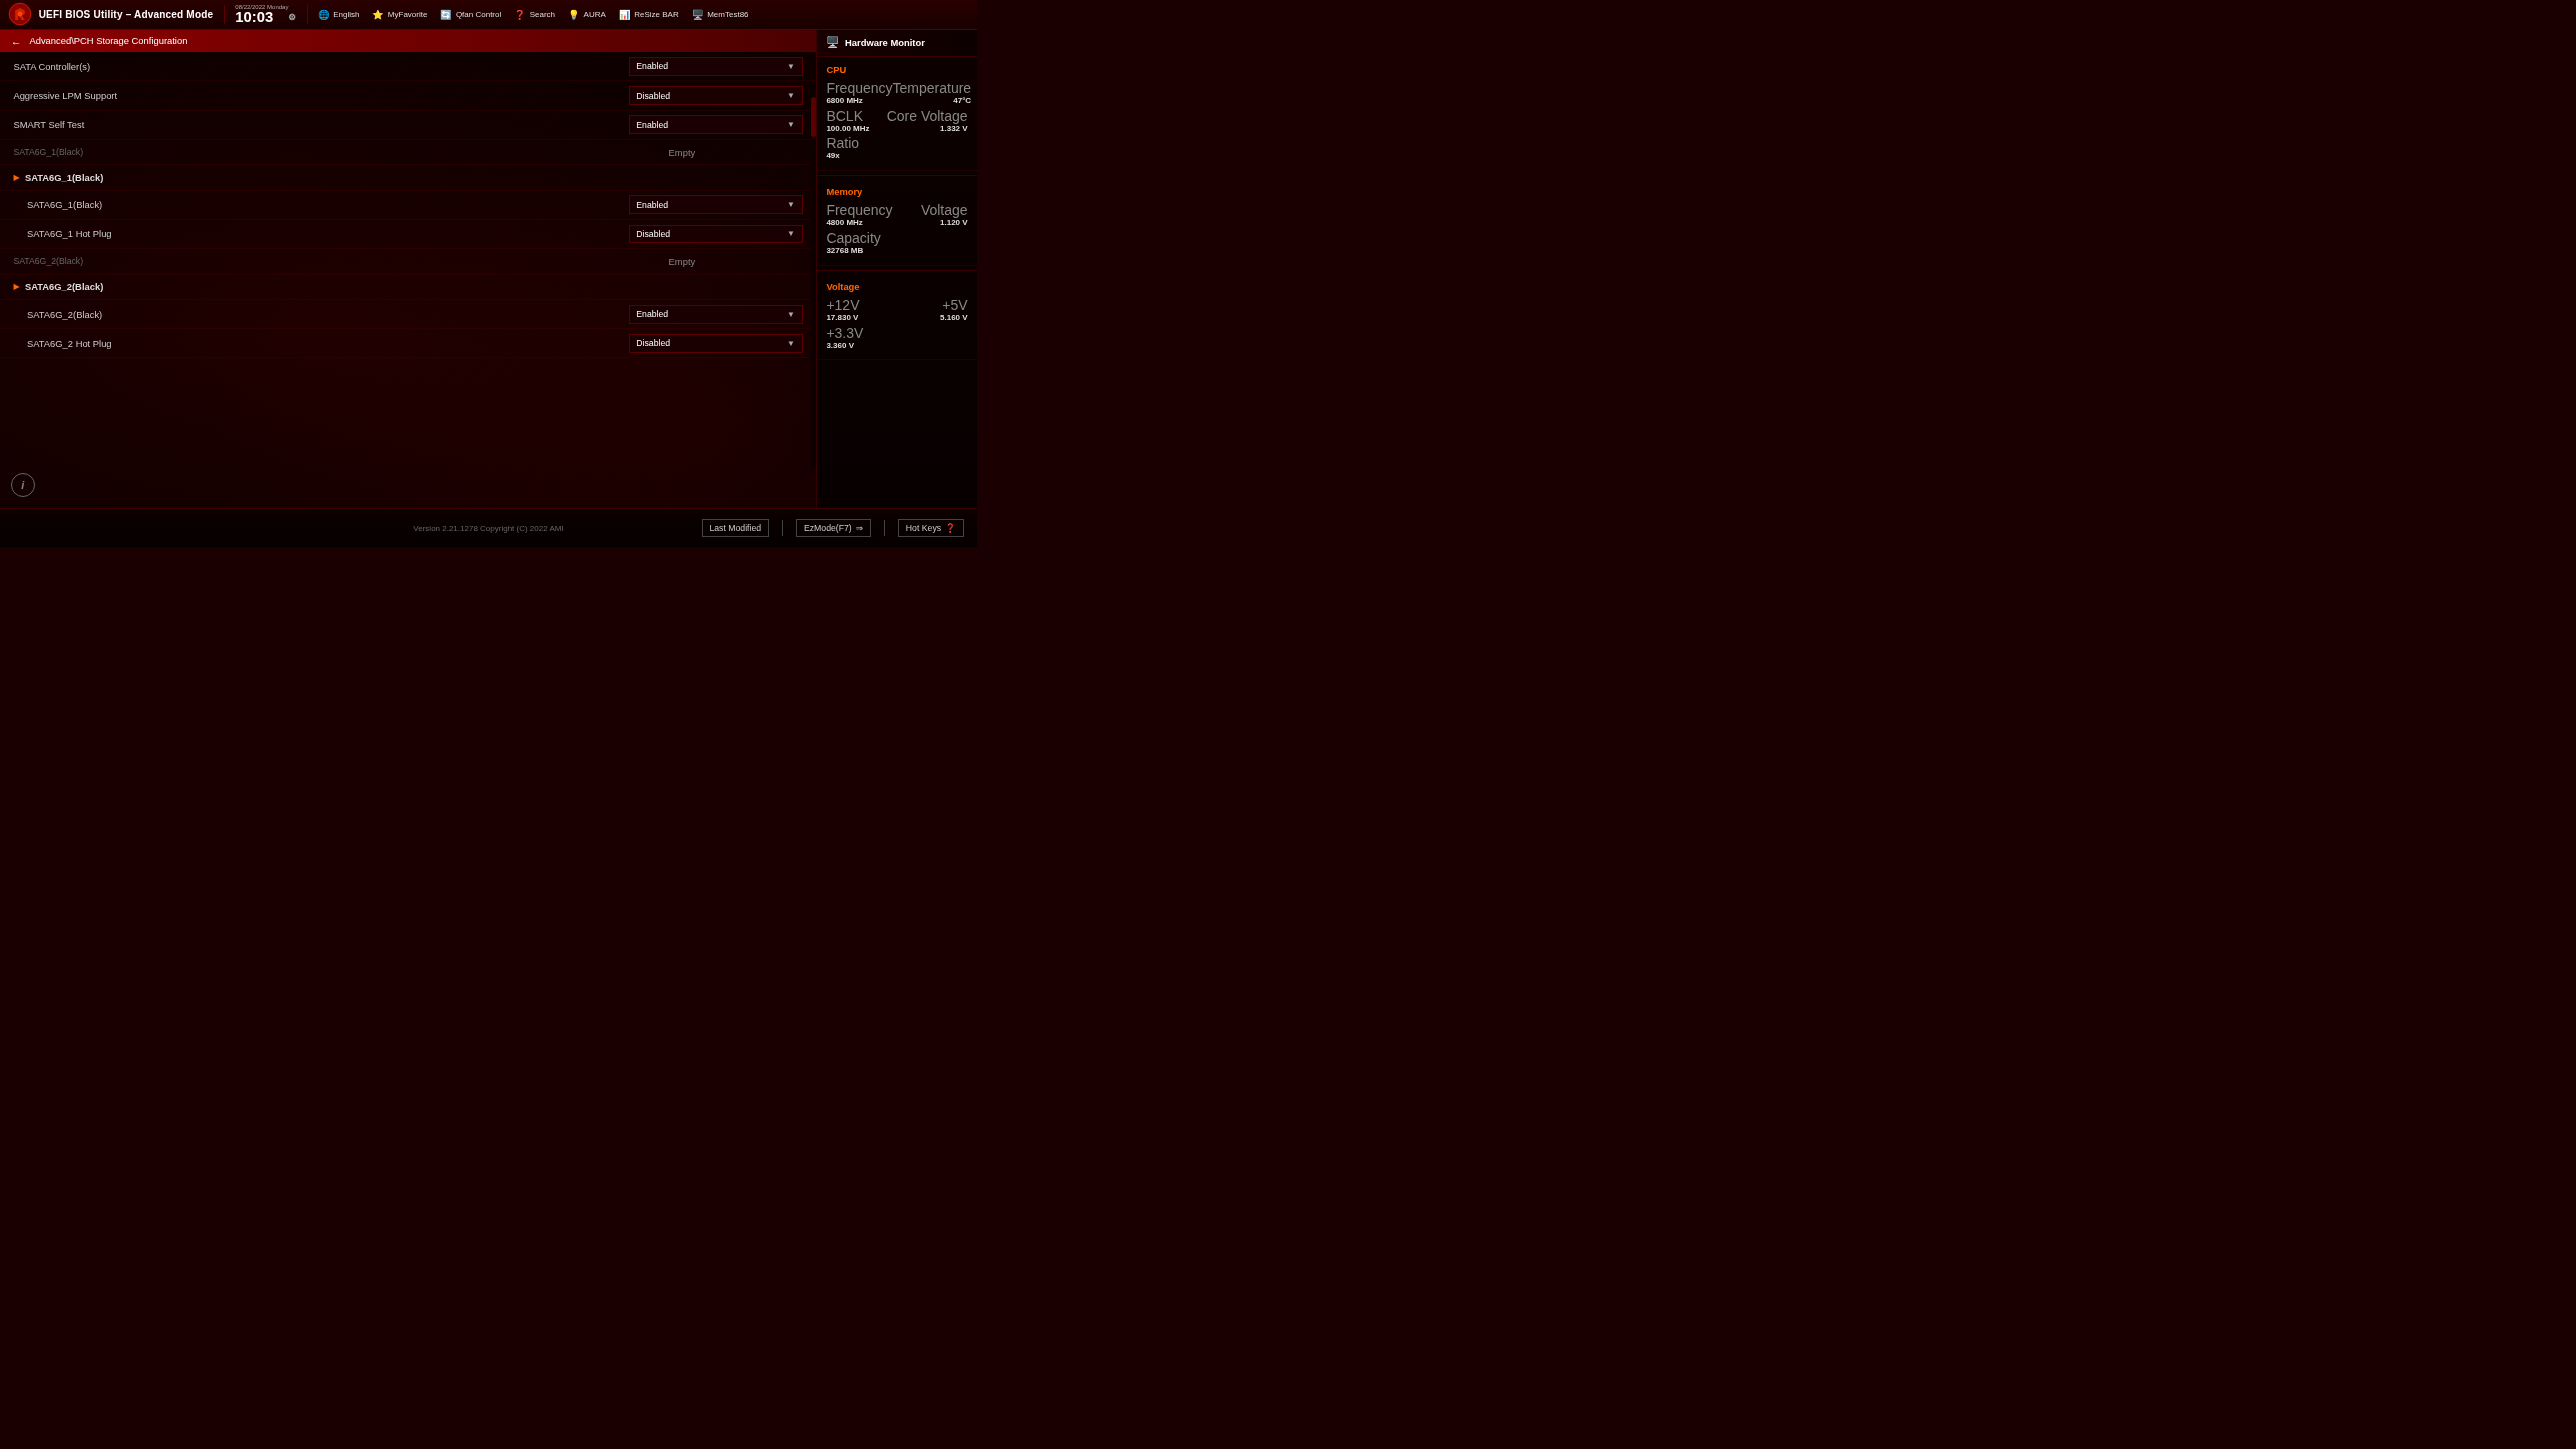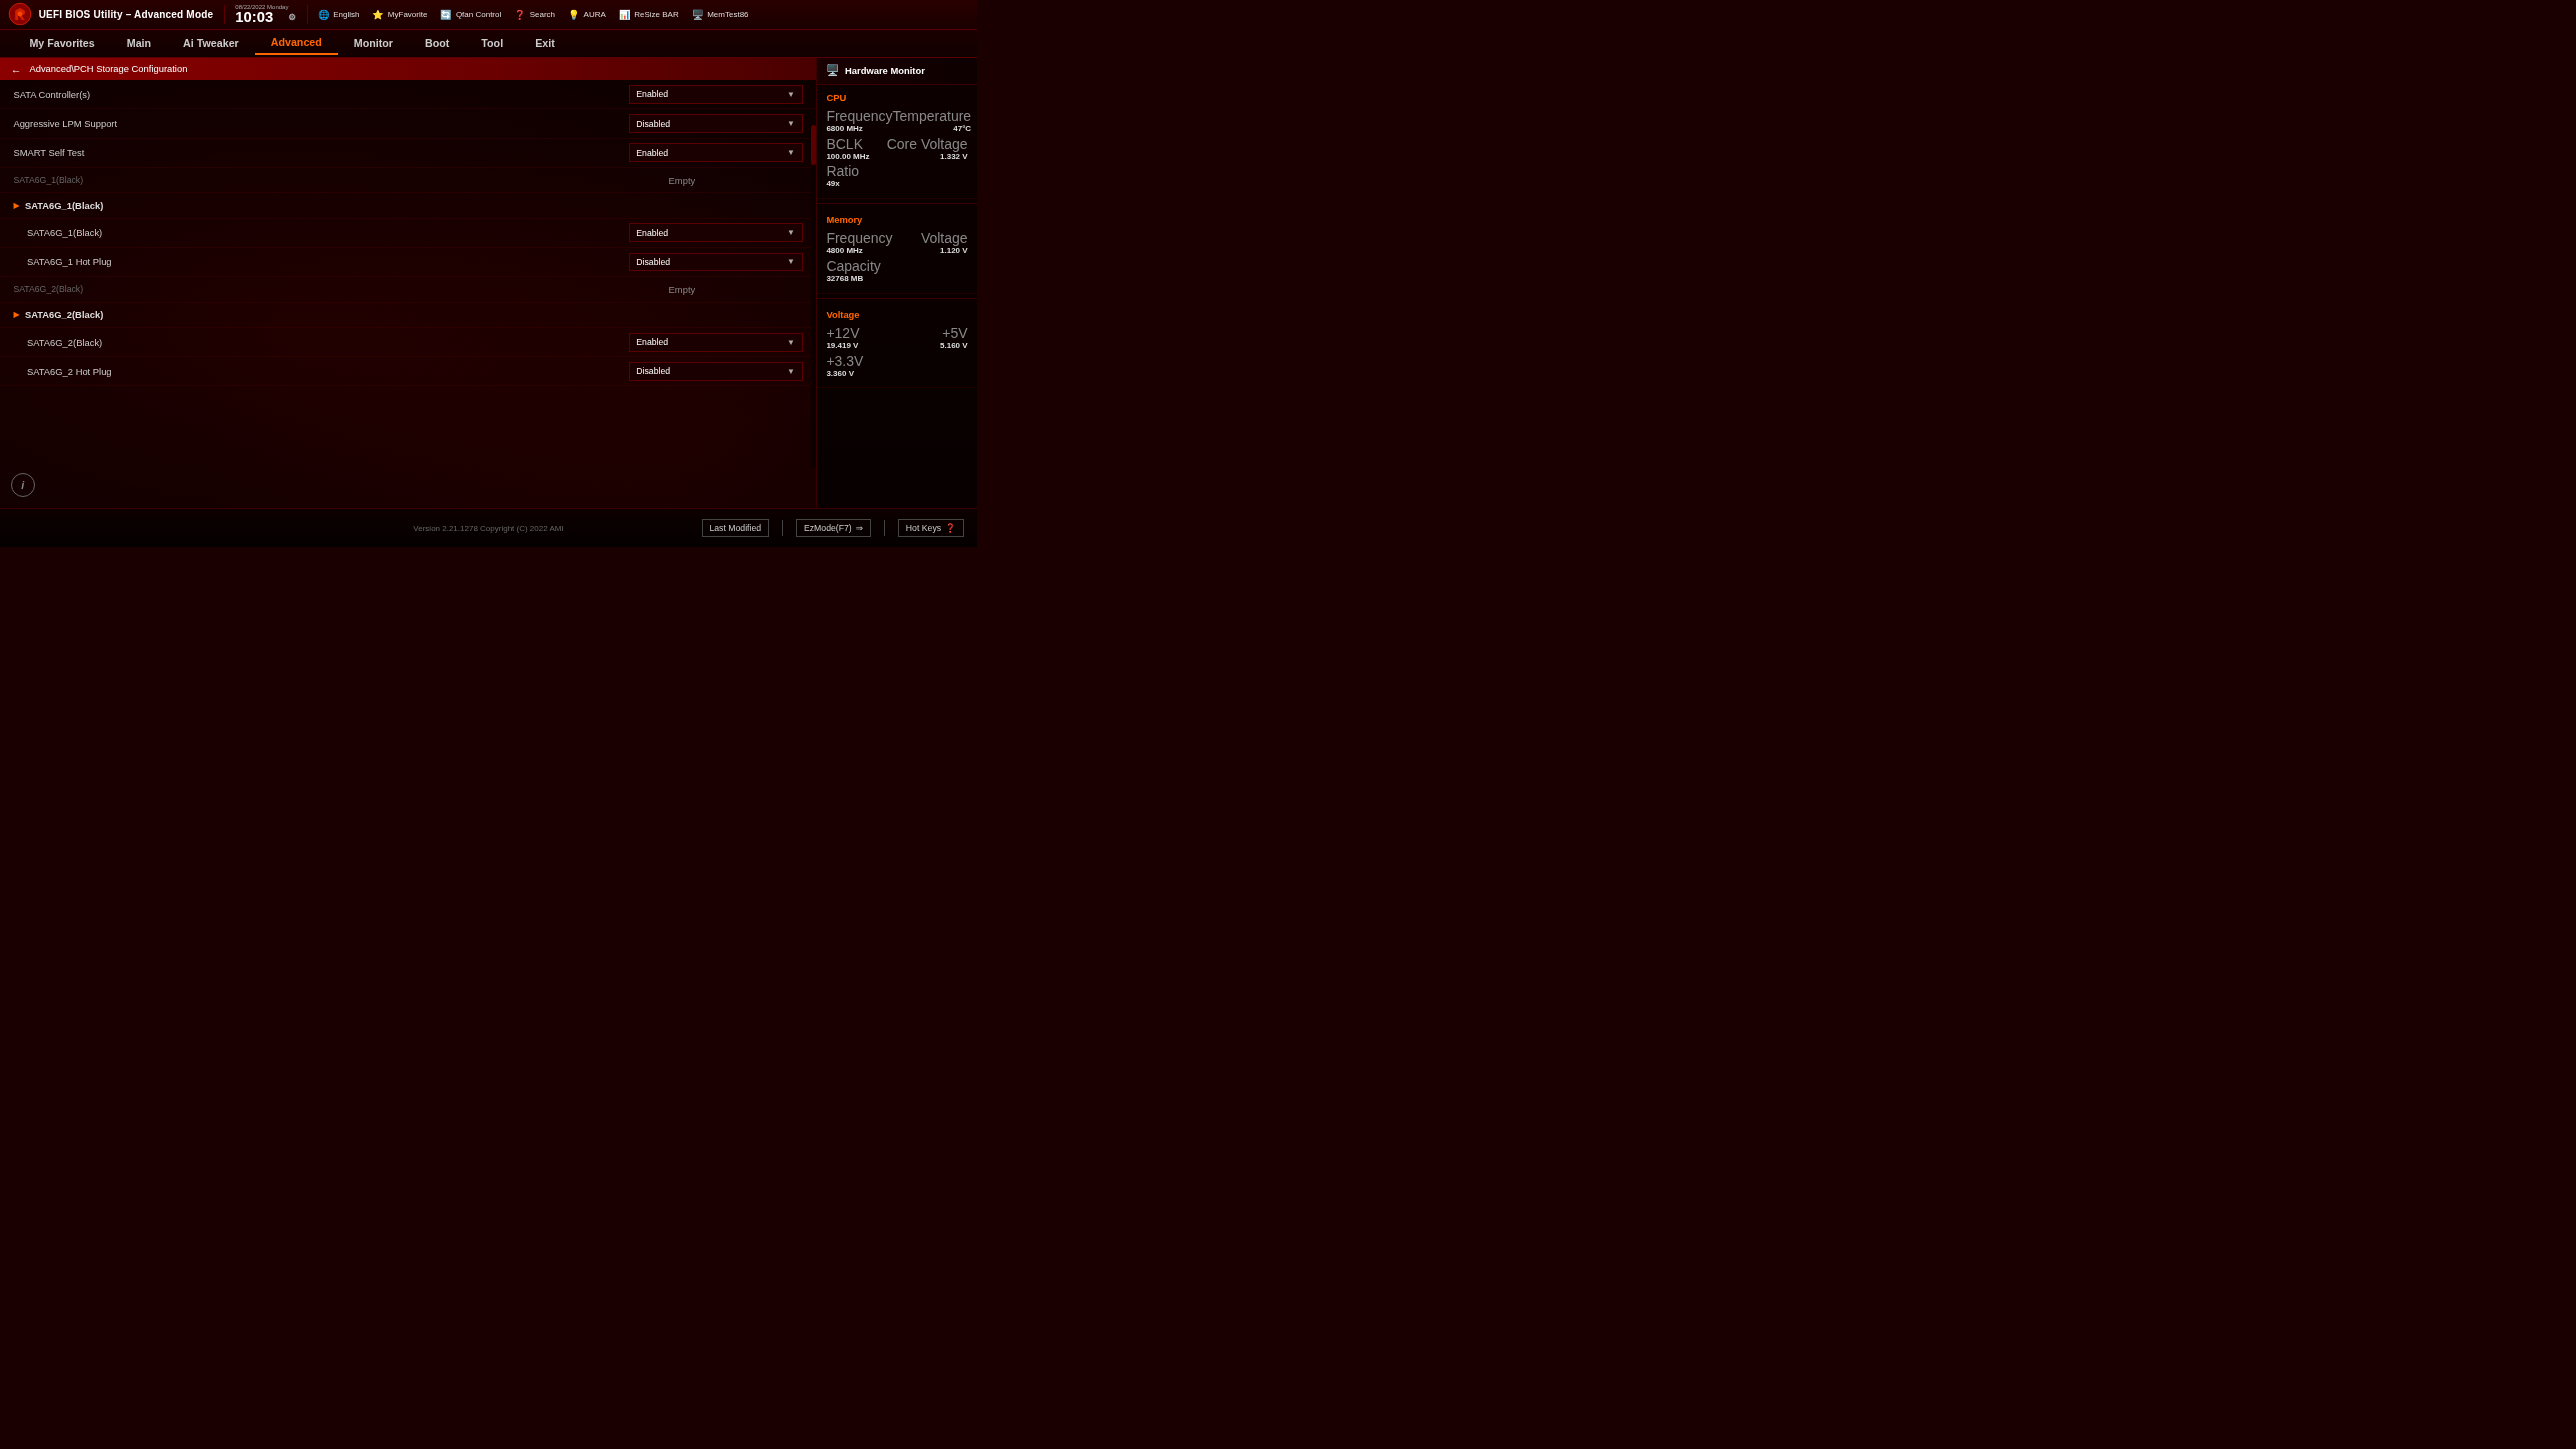--- a/index.html
+++ b/index.html
@@ -488,30 +488,20 @@
         <span class="toolbar-icon">📊</span>
         <span>ReSize BAR</span>
       </div>
       <div class="toolbar-item">
         <span class="toolbar-icon">🖥️</span>
         <span>MemTest86</span>
       </div>
     </div>
   </div>
 
-  <div class="main-nav">
-    <div class="nav-item">My Favorites</div>
-    <div class="nav-item">Main</div>
-    <div class="nav-item">Ai Tweaker</div>
-    <div class="nav-item active">Advanced</div>
-    <div class="nav-item">Monitor</div>
-    <div class="nav-item">Boot</div>
-    <div class="nav-item">Tool</div>
-    <div class="nav-item">Exit</div>
-  </div>
 
   <div class="content-area">
 
     <div class="left-panel">
 
       <div class="breadcrumb-bar">
         <span class="breadcrumb-back">←</span>
         <span>Advanced\PCH Storage Configuration</span>
       </div>
 
@@ -663,21 +653,21 @@
         </div>
       </div>
 
       <div class="hw-divider"></div>
 
       <div class="hw-section">
         <div class="hw-section-title">Voltage</div>
         <div class="hw-row">
           <div>
             <div class="hw-label">+12V</div>
-            <div class="hw-value">19.419 V</div>
+            <div class="hw-value">17.830 V</div>
           </div>
           <div style="text-align:right;">
             <div class="hw-label">+5V</div>
             <div class="hw-value">5.160 V</div>
           </div>
         </div>
         <div class="hw-row">
           <div>
             <div class="hw-label">+3.3V</div>
             <div class="hw-value">3.360 V</div>

